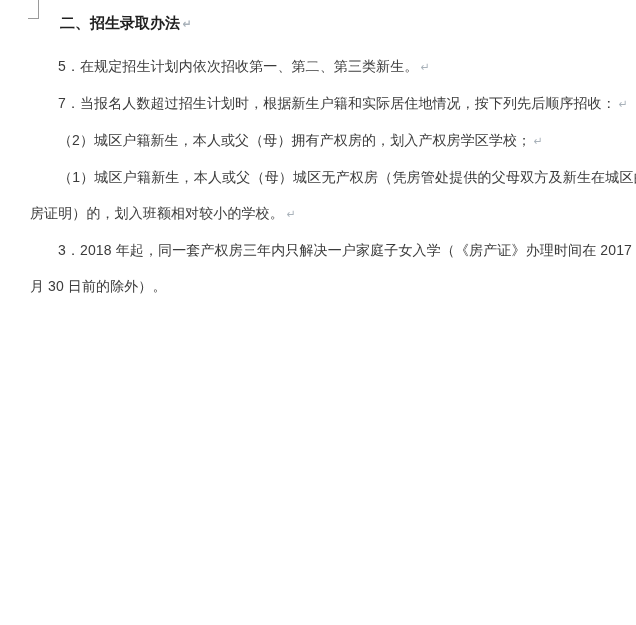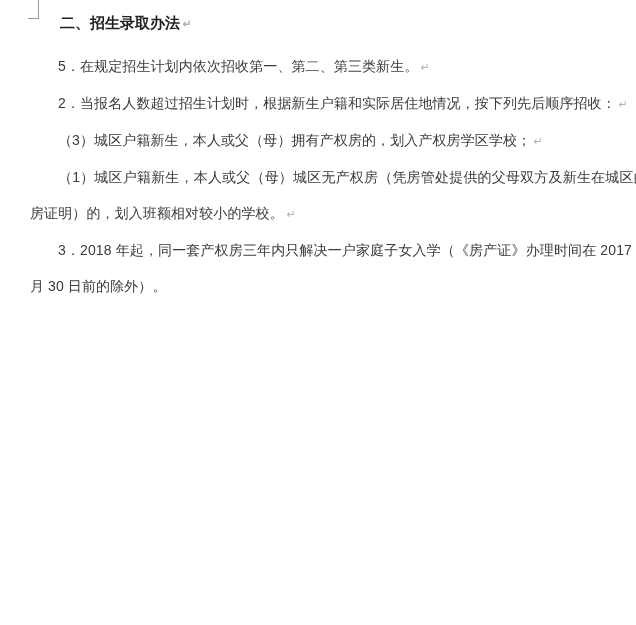--- a/index.html
+++ b/index.html
@@ -56,24 +56,24 @@
 </head>
 <body>
 
 <div class="page">
   <div class="corner-artifact"></div>
 
   <h2 class="heading"><span>二、招生录取办法</span><span class="return-mark">↵</span></h2>
 
   <p class="para"><span>5．在规定招生计划内依次招收第一、第二、第三类新生。</span><span class="return-mark">↵</span></p>
 
-  <p class="para"><span>2．当报名人数超过招生计划时，根据新生户籍和实际居住地情况，按下列先后顺序招收：</span><span class="return-mark">↵</span></p>
+  <p class="para"><span>7．当报名人数超过招生计划时，根据新生户籍和实际居住地情况，按下列先后顺序招收：</span><span class="return-mark">↵</span></p>
 
 
-  <p class="para"><span>（3）城区户籍新生，本人或父（母）拥有产权房的，划入产权房学区学校；</span><span class="return-mark">↵</span></p>
+  <p class="para"><span>（2）城区户籍新生，本人或父（母）拥有产权房的，划入产权房学区学校；</span><span class="return-mark">↵</span></p>
 
 
   <p class="para"><span>（1）城区户籍新生，本人或父（母）城区无产权房（凭房管处提供的父母双方及新生在城区的无房证明）的，划入班额相对较小的学校。</span><span class="return-mark">↵</span></p>
 
 
 
   <p class="para"><span>3．2018 年起，同一套产权房三年内只解决一户家庭子女入学（《房产证》办理时间在 2017 年 4 月 30 日前的除外）。</span></p>
 </div>
 
 </body></html>

